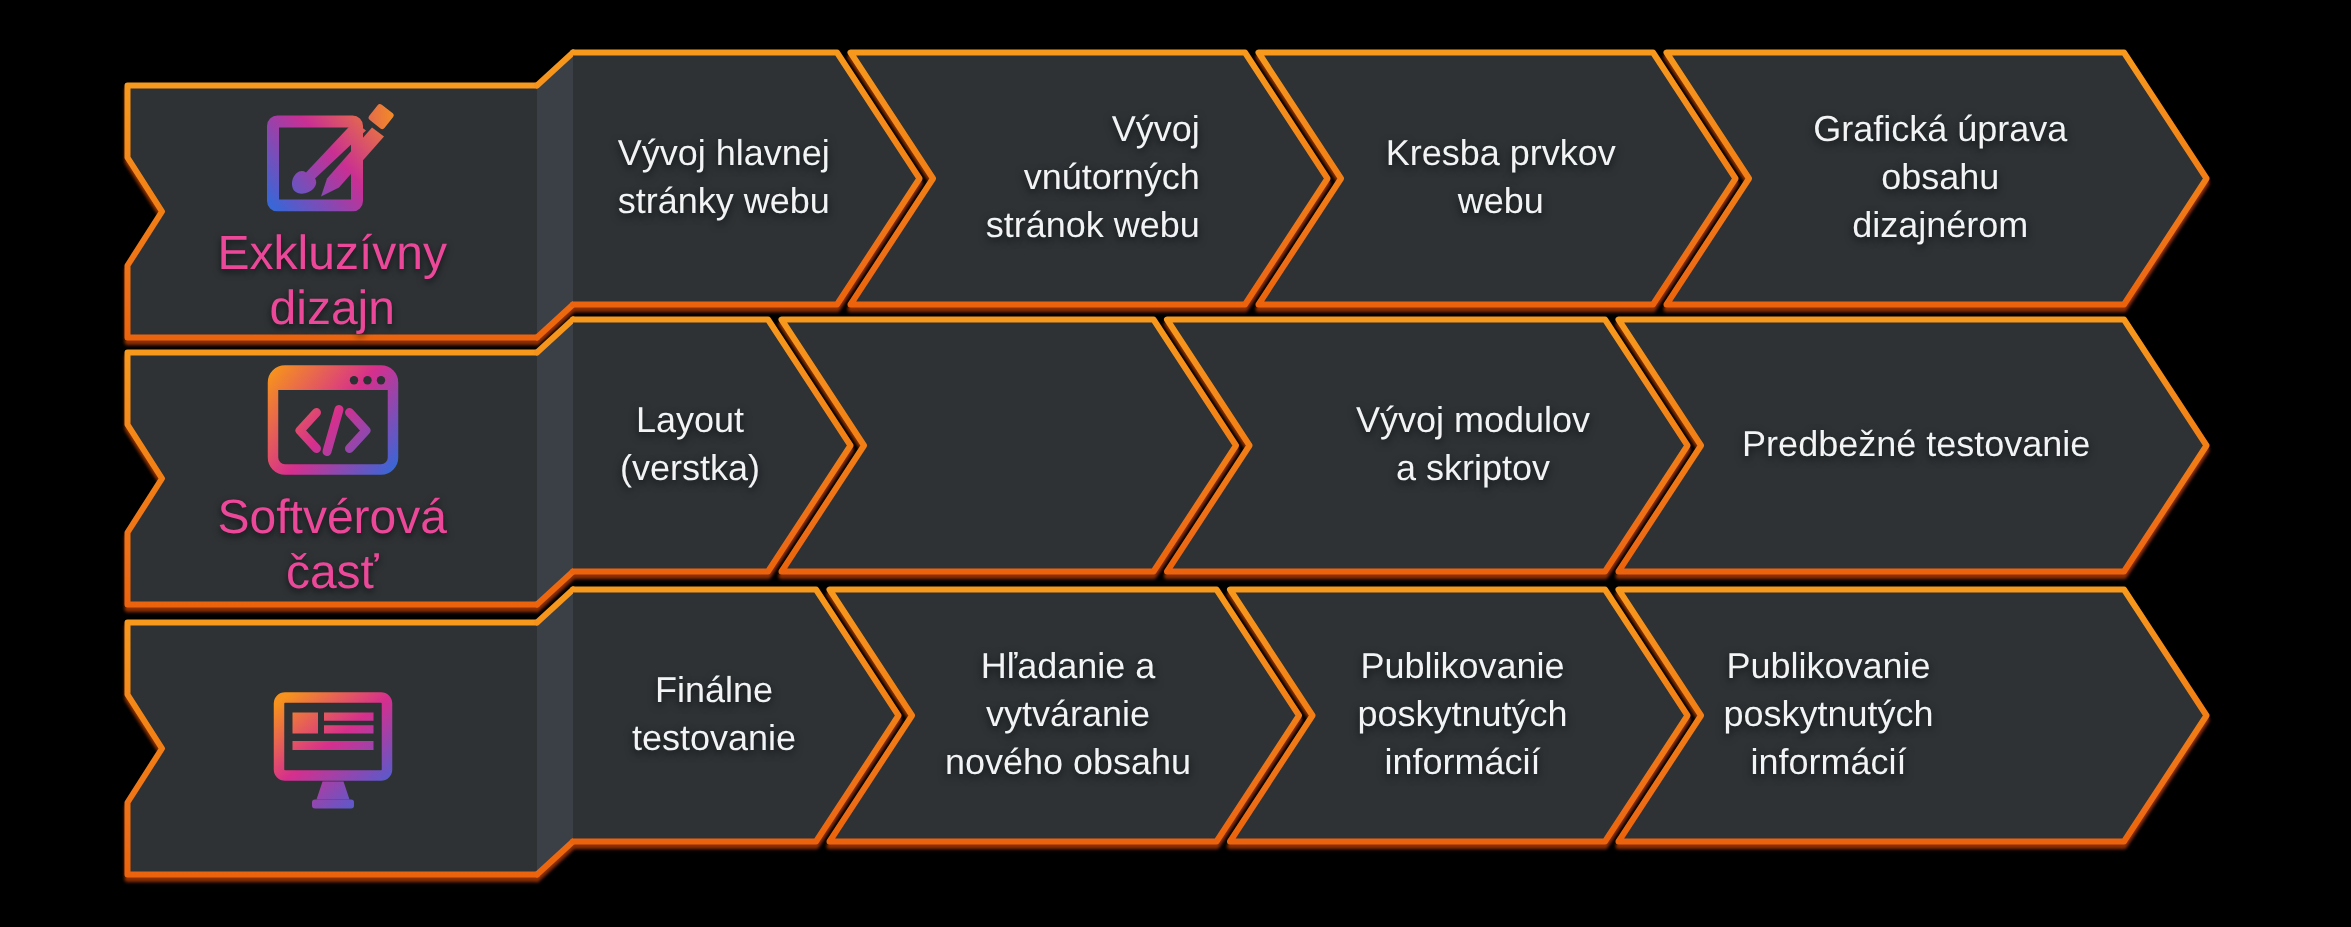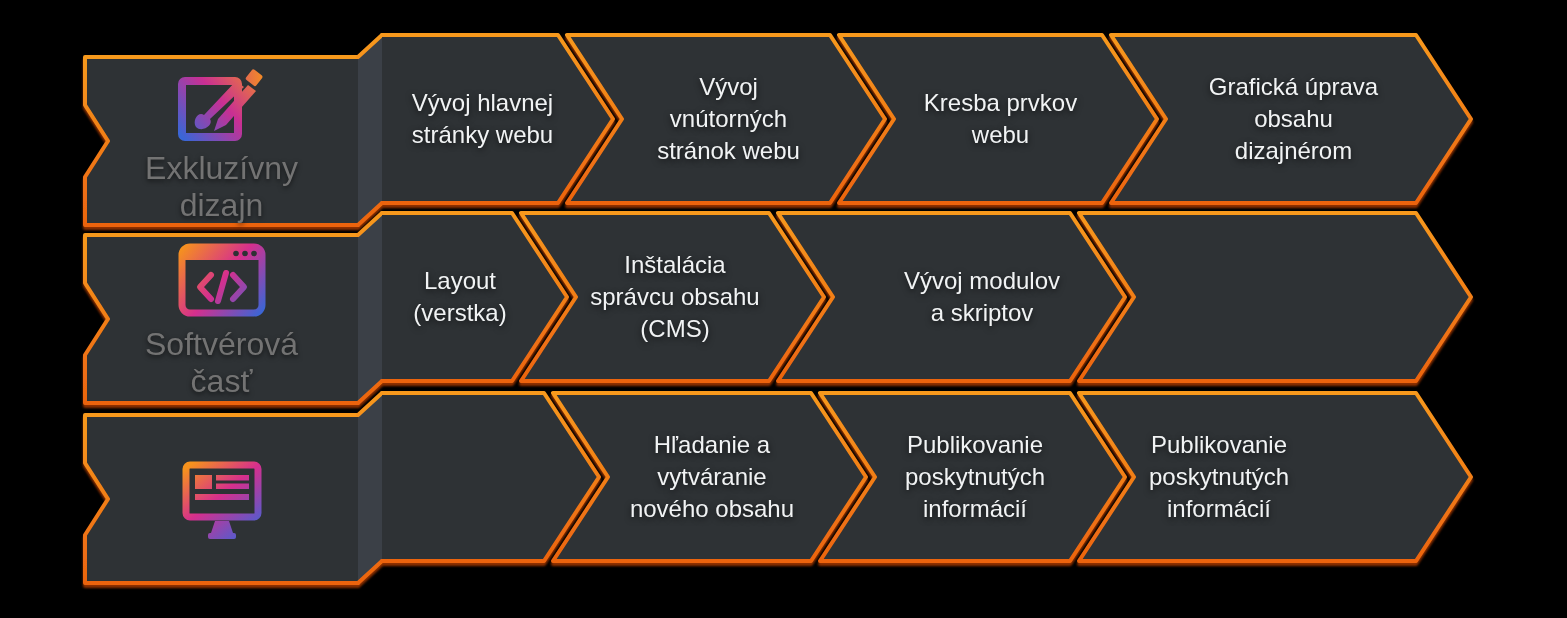--- a/index.html
+++ b/index.html
@@ -15,21 +15,21 @@
   .step-text{
     color:#f1f3f4;font-size:24px;line-height:1.33;font-weight:400;
     text-shadow:0 2px 6px rgba(0,0,0,.65);
   }
   .label-box{
     position:absolute;left:85px;width:273px;height:168px;
     display:flex;flex-direction:column;align-items:center;justify-content:center;
     gap:9px;padding-top:4px;box-sizing:border-box;pointer-events:none;
   }
   .label-text{
-    color:#737373;font-size:32px;line-height:1.13;font-weight:400;
+    color:#ec4899;font-size:32px;line-height:1.13;font-weight:400;
     text-align:center;white-space:pre-line;
     text-shadow:0 2px 5px rgba(0,0,0,.6);
   }
   .lbl-icon{display:block;}
 </style>
 </head>
 <body>
 
 <div class="canvas">
 
@@ -138,37 +138,37 @@
       <rect x="38" y="14" width="33" height="5.5" fill="url(#gC)"></rect>
       <rect x="38" y="22.5" width="33" height="5.5" fill="url(#gC)"></rect>
       <rect x="17" y="33" width="54" height="6" fill="url(#gC)"></rect>
       <path d="M37,60 L51,60 L55,72 L33,72 Z" fill="url(#gC)"></path>
       <rect x="30" y="72" width="28" height="6" rx="2" fill="url(#gC)"></rect>
     </svg>
   </div>
 
   <div class="txt step-text" style="left:395px;top:35px;width:175px;height:168px;">Vývoj hlavnej
 stránky webu</div>
-  <div class="txt step-text" style="left:627px;top:35px;width:203px;height:168px;">Vývoj
+  <div class="txt step-text" style="left:627px;top:35px;width:203px;height:168px;text-align:right;">Vývoj
 vnútorných
 stránok webu</div>
   <div class="txt step-text" style="left:899px;top:35px;width:203px;height:168px;">Kresba prvkov
 webu</div>
   <div class="txt step-text" style="left:1171px;top:35px;width:245px;height:168px;">Grafická úprava
 obsahu
 dizajnérom</div>
 
   <div class="txt step-text" style="left:395px;top:213px;width:130px;height:168px;">Layout
 (verstka)</div>
-  <div class="txt step-text" style="left:581px;top:213px;width:188px;height:168px;">Inštalácia
-správcu obsahu
-(CMS)</div>
   <div class="txt step-text" style="left:866px;top:213px;width:232px;height:168px;text-align:center;">Vývoj modulov
 a skriptov</div>
+  <div class="txt step-text" style="left:1139px;top:213px;width:277px;height:168px;">Predbežné testovanie</div>
 
+  <div class="txt step-text" style="left:395px;top:393px;width:162px;height:168px;">Finálne
+testovanie</div>
   <div class="txt step-text" style="left:613px;top:393px;width:198px;height:168px;">Hľadanie a
 vytváranie
 nového obsahu</div>
   <div class="txt step-text" style="left:880px;top:393px;width:190px;height:168px;">Publikovanie
 poskytnutých
 informácií</div>
   <div class="txt step-text" style="left:1104px;top:393px;width:230px;height:168px;">Publikovanie
 poskytnutých
 informácií</div>
 

